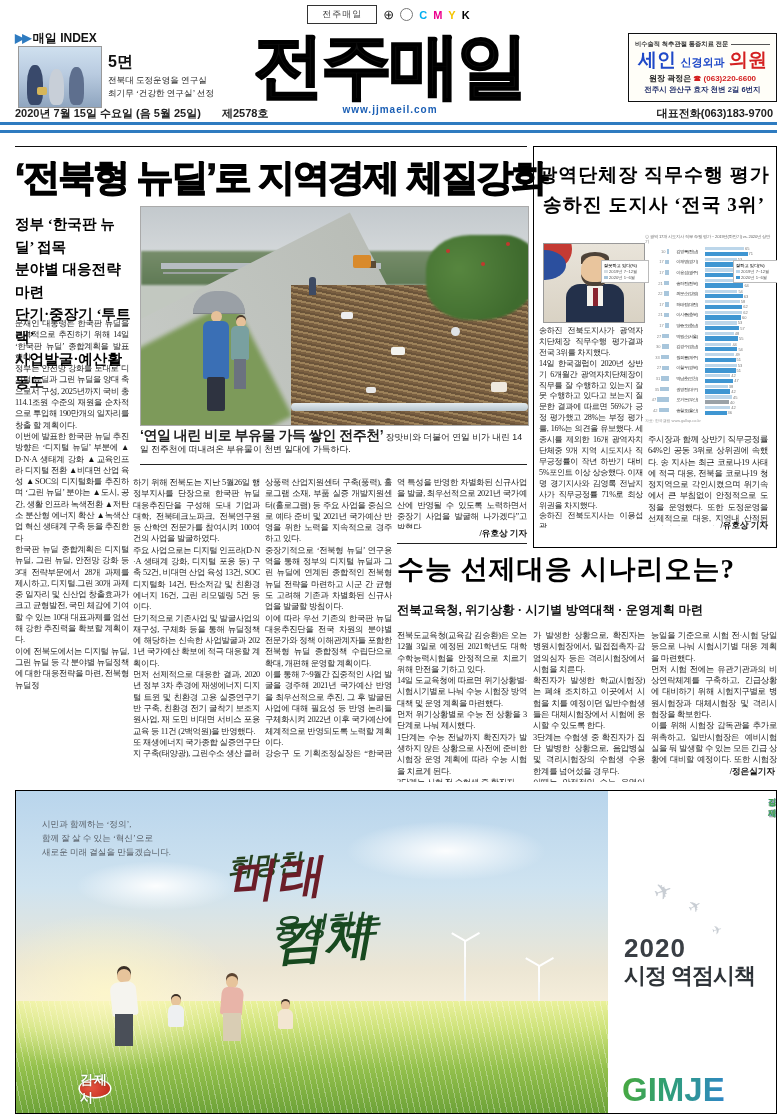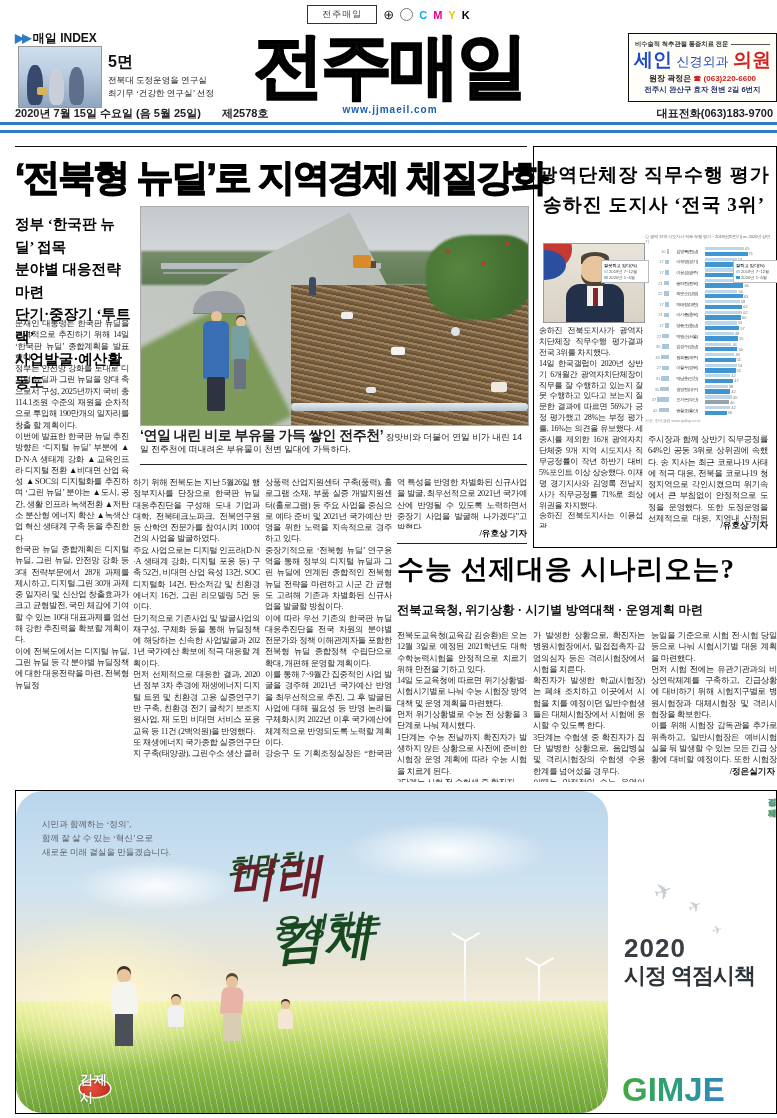--- a/index.html
+++ b/index.html
@@ -22,21 +22,21 @@
   .idx-page{left:108px;top:52px;font-size:16px;font-weight:900;}
   .idx-cap{left:108px;top:74px;width:140px;font-family:"Liberation Serif",serif;font-size:8.6px;line-height:12.5px;color:#222;}
   .masthead{left:238px;top:28px;width:302px;text-align:center;font-size:71px;font-weight:900;letter-spacing:-3px;
             -webkit-text-stroke:2px #000;line-height:76px;}
   .head-ad{left:628px;top:33px;width:147px;height:67px;border:1.5px solid #111;box-shadow:0 0 0 1px #fff inset;
            display:flex;flex-direction:column;align-items:center;justify-content:center;gap:1px;background:#fffef8;}
   .head-ad .t{font-size:6.3px;color:#333;font-weight:700;display:flex;align-items:center;gap:3px;width:92%;}
   .head-ad .t:after{content:"";flex:1;border-top:1px solid #555;}
   .head-ad .nm{line-height:20px;white-space:nowrap;}
   .head-ad .nm .b1{color:#1f49c8;font-size:19px;font-weight:900;}
-  .head-ad .nm .b2{color:#1f49c8;font-size:13px;font-weight:400;margin-top:37px;}
+  .head-ad .nm .b2{color:#1f49c8;font-size:11px;font-weight:700;margin-top:37px;}
   .head-ad .nm .b3{color:#d42020;font-size:19px;font-weight:900;}
   .head-ad .l1{font-size:8px;color:#222;font-weight:700;}
   .head-ad .l1 .ph{color:#d42020;}
   .head-ad .l2{font-size:7.5px;color:#23306b;font-weight:700;}
   .dateline-l{left:15px;top:106px;font-size:11px;font-weight:700;color:#222;}
   .issue-no{left:222px;top:106px;font-size:11px;font-weight:700;color:#222;}
   .website{left:300px;top:104px;width:180px;text-align:center;font-size:10px;font-weight:800;color:#1b5fb5;letter-spacing:1px;}
   .tel{right:4px;top:106px;font-size:11px;font-weight:700;color:#222;}
   .double-rule{left:0;right:0;top:122px;height:3px;border-top:3px solid #2e7bc0;border-bottom:3px solid #2e7bc0;padding-top:2px;background:#fff;}
 
@@ -115,21 +115,21 @@
   .cleg .sw{display:inline-block;width:4px;height:3px;margin-right:1px;}
 
   
   .sn-h{left:397px;top:551px;width:380px;font-family:"Liberation Serif",serif;font-size:27px;font-weight:900;letter-spacing:1px;color:#000;}
   .sn-sub{left:397px;top:602px;width:380px;font-size:12.3px;font-weight:800;color:#111;}
 
   
   .adbox{left:15px;top:790px;width:760px;height:322px;border:1.2px solid #000;overflow:hidden;background:#fff;}
   .adbox *{position:absolute;}
   .ad-photo{left:0;top:0;width:592px;height:322px;overflow:hidden;
-     background:linear-gradient(180deg,#b9d5ec 0%,#cfe3f0 30%,#ece6d4 55%,#f7efdc 68%,#f3eccd 75%);border-radius:27px;}
+     background:linear-gradient(180deg,#b9d5ec 0%,#cfe3f0 30%,#ece6d4 55%,#f7efdc 68%,#f3eccd 75%);}
   .ad-cloud{background:radial-gradient(closest-side,rgba(255,255,255,.95),rgba(255,255,255,0));border-radius:50%;}
   .ad-slogan{left:26px;top:26px;width:190px;font-family:"Liberation Serif",serif;font-size:8.6px;line-height:14px;color:#555b63;}
   .ad-callig{left:210px;top:48px;width:340px;transform:rotate(-4deg);font-family:"Liberation Serif",serif;font-style:italic;white-space:nowrap;}
   .ad-callig .w1{font-size:25px;font-weight:800;color:#27421f;}
   .ad-callig .w2{font-size:46px;font-weight:900;color:#6b1d28;letter-spacing:2px;}
   .ad-callig2{left:255px;top:108px;width:340px;transform:rotate(-4deg);font-family:"Liberation Serif",serif;font-style:italic;white-space:nowrap;}
   .ad-callig2 .w3{font-size:27px;font-weight:800;color:#1d4a26;}
   .ad-callig2 .w4{font-size:48px;font-weight:900;color:#17491f;letter-spacing:2px;}
   .turbine{width:2px;background:linear-gradient(#fff,#e8eef2);}
   .turbine i{position:absolute;left:0.5px;top:0;width:1.5px;height:16px;background:#fff;transform-origin:top center;}

